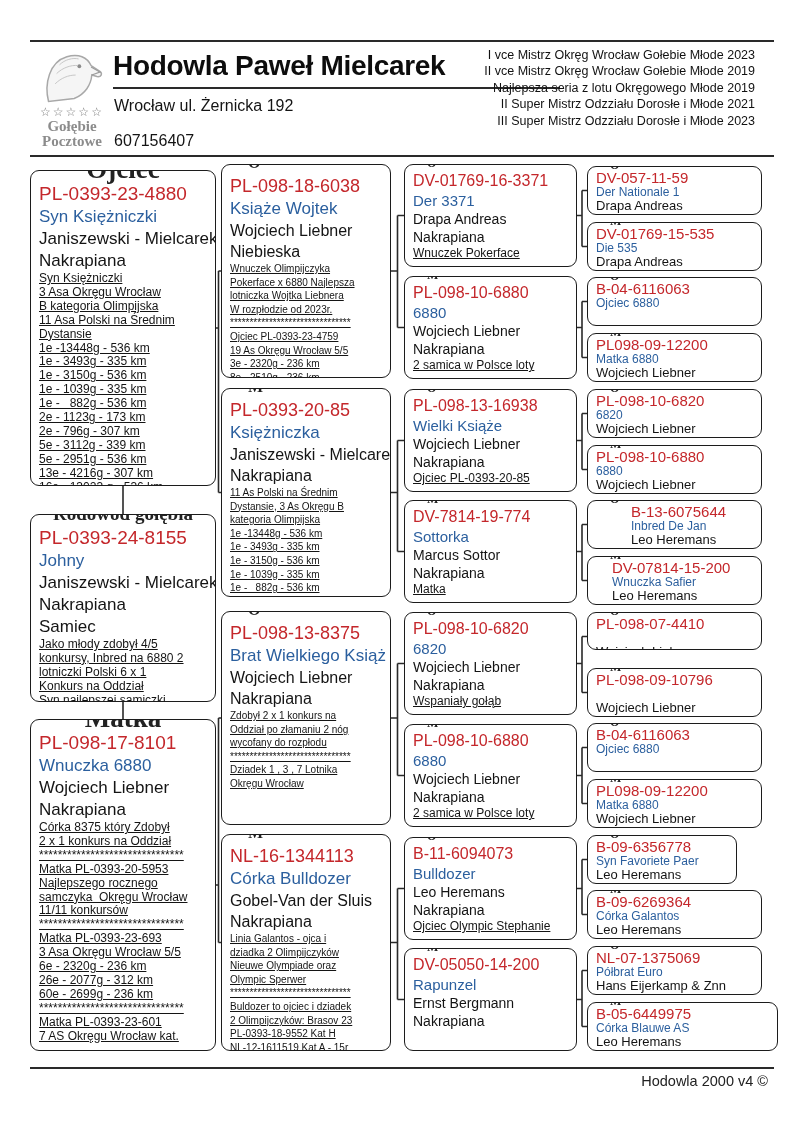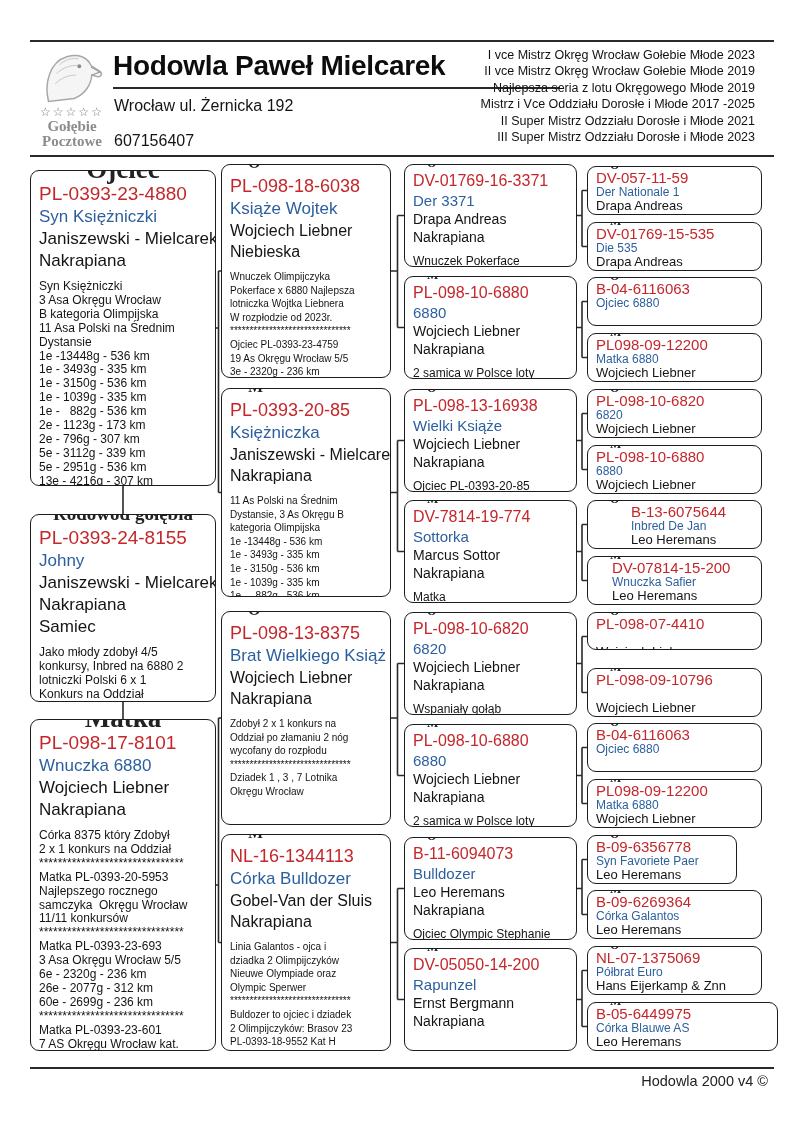--- a/index.html
+++ b/index.html
@@ -48,21 +48,21 @@
   .name{color:var(--name-color);white-space:nowrap;}
   .c1 .name{font-size:17px;line-height:22px;min-height:22px;}
   .c2 .name{font-size:17px;line-height:22px;min-height:22px;}
   .c3 .name{font-size:15px;line-height:19px;min-height:19px;}
   .c4 .name{font-size:12px;line-height:13px;min-height:13px;}
   .meta-line{color:#141414;white-space:nowrap;}
   .c1 .meta-line{font-size:17px;line-height:22px;}
   .c2 .meta-line{font-size:16px;line-height:21px;}
   .c3 .meta-line{font-size:14px;line-height:18px;}
   .c4 .meta-line{font-size:13px;line-height:14px;}
-  .note{margin-top:8px;}
+  .note{margin-top:0;text-decoration:underline;}
   .note-line{white-space:pre;color:#141414;}
   .c1 .note-line{font-size:12px;line-height:13.9px;}
   .c2 .note-line{font-size:10px;line-height:13.6px;}
   .c3 .note-line{font-size:12px;line-height:14px;}
 
   .footer-text{position:absolute;right:32px;top:1073px;font-size:14.5px;color:#222;}
 </style>
 </head>
 <body>
 
@@ -84,21 +84,20 @@
 
   <h1 class="page-title">Hodowla Paweł Mielcarek</h1>
   <div class="title-underline"></div>
   <div class="address">Wrocław ul. Żernicka 192</div>
   <div class="phone">607156407</div>
 
   <div class="achievements" id="achievements">
       <div class="ach-line">I vce Mistrz Okręg Wrocław Gołebie Młode 2023</div>
       <div class="ach-line">II vce Mistrz Okręg Wrocław Gołebie Młode 2019</div>
       <div class="ach-line">Najlepsza seria z lotu Okręgowego Młode 2019</div>
-      <div class="ach-line">Mistrz i Vce Oddziału Dorosłe i Młode  2017 -2025</div>
       <div class="ach-line">II Super Mistrz Odzziału Dorosłe i Młode 2021</div>
       <div class="ach-line">III Super Mistrz Odzziału Dorosłe i Młode 2023</div>
     </div>
 
   <div class="rule header-rule"></div>
 
   <svg id="connectors" width="800" height="1130">
       <path d="M123,486L123,514M123,702L123,719M216,328L218.5,328M218.5,271L218.5,492.5M218.5,271L221,271M218.5,492.5L221,492.5M216,885L218.5,885M218.5,718L218.5,942.5M218.5,718L221,718M218.5,942.5L221,942.5M391,271L397.5,271M397.5,215.5L397.5,327.5M397.5,215.5L404,215.5M397.5,327.5L404,327.5M391,492.5L397.5,492.5M397.5,440.5L397.5,551.5M397.5,440.5L404,440.5M397.5,551.5L404,551.5M391,718L397.5,718M397.5,663.5L397.5,775.5M397.5,663.5L404,663.5M397.5,775.5L404,775.5M391,942.5L397.5,942.5M397.5,888.5L397.5,999.5M397.5,888.5L404,888.5M397.5,999.5L404,999.5M577,215.5L582,215.5M582,190.5L582,246.5M582,190.5L587,190.5M582,246.5L587,246.5M577,327.5L582,327.5M582,301.5L582,357.5M582,301.5L587,301.5M582,357.5L587,357.5M577,440.5L582,440.5M582,413.5L582,469.5M582,413.5L587,413.5M582,469.5L587,469.5M577,551.5L582,551.5M582,524.5L582,580.5M582,524.5L587,524.5M582,580.5L587,580.5M577,663.5L582,663.5M582,636.5L582,692.5M582,636.5L587,636.5M582,692.5L587,692.5M577,775.5L582,775.5M582,747.5L582,803.5M582,747.5L587,747.5M582,803.5L587,803.5M577,888.5L582,888.5M582,859.5L582,914.5M582,859.5L587,859.5M582,914.5L587,914.5M577,999.5L582,999.5M582,970.5L582,1026.5M582,970.5L587,970.5M582,1026.5L587,1026.5" stroke="#2a2a2a" stroke-width="1.6" fill="none"></path>
     </svg>
   <div id="boxes">

